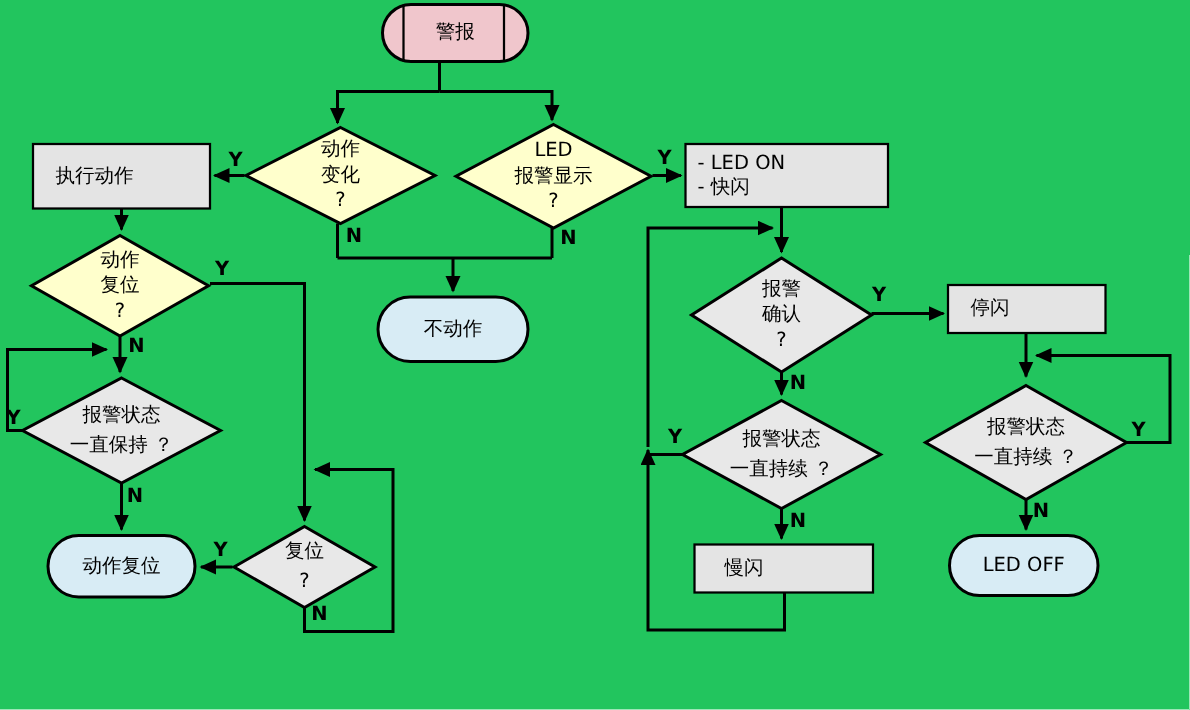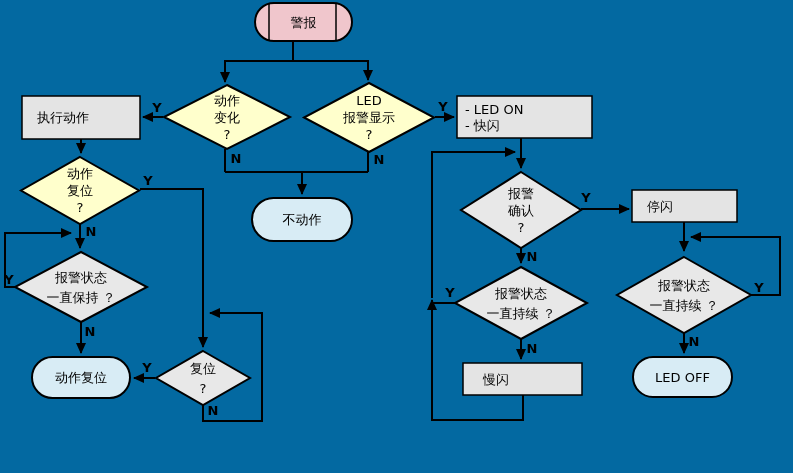--- a/index.html
+++ b/index.html
@@ -1,16 +1,16 @@
 <!DOCTYPE html>
 <html><head>
 <meta charset="utf-8">
 <style>
   html,body{margin:0;padding:0;background:#ffffff;}
-  .canvas{position:relative;width:793px;height:473px;background:#0369a1;overflow:hidden;
+  .canvas{position:relative;width:793px;height:473px;background:#22c55e;overflow:hidden;
           font-family:"DejaVu Sans","Liberation Sans",sans-serif;}
   svg text{font-family:"DejaVu Sans","Liberation Sans",sans-serif;fill:#000;}
   svg .node-label{font-size:13px;}
   svg .branch-label{font-size:13px;font-weight:bold;}
 </style>
 </head>
 <body>
 
 <div class="canvas">
   <svg id="diagram" xmlns="http://www.w3.org/2000/svg" width="793" height="473" viewBox="0 0 793 473">

